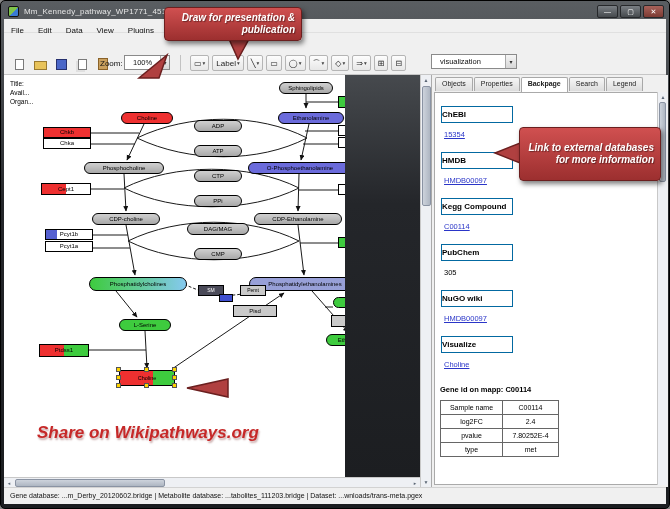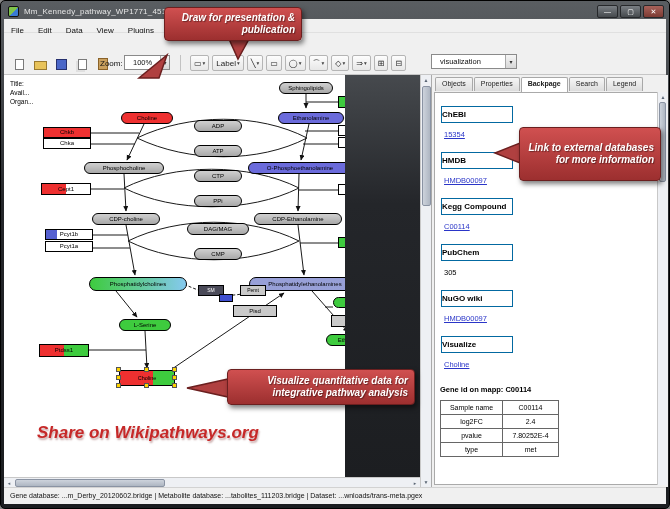--- a/index.html
+++ b/index.html
@@ -342,17 +342,14 @@
   </svg>
   <svg class="pointer" id="pt-viz" width="44" height="22">
     <polygon points="43,2 43,20 2,11" fill="#b04040" stroke="#6b1f1f" stroke-width="1.5"></polygon>
   </svg>
   <div class="callout" id="co-draw">
       <span>Draw for presentation &amp; publication</span>
     </div>
   <div class="callout" id="co-link">
       <span>Link  to external databases  for more information</span>
     </div>
-  <div class="callout" id="co-viz">
-      <span>Visualize quantitative data  for integrative pathway analysis</span>
-    </div>
 
 </div>
 
 </body></html>

